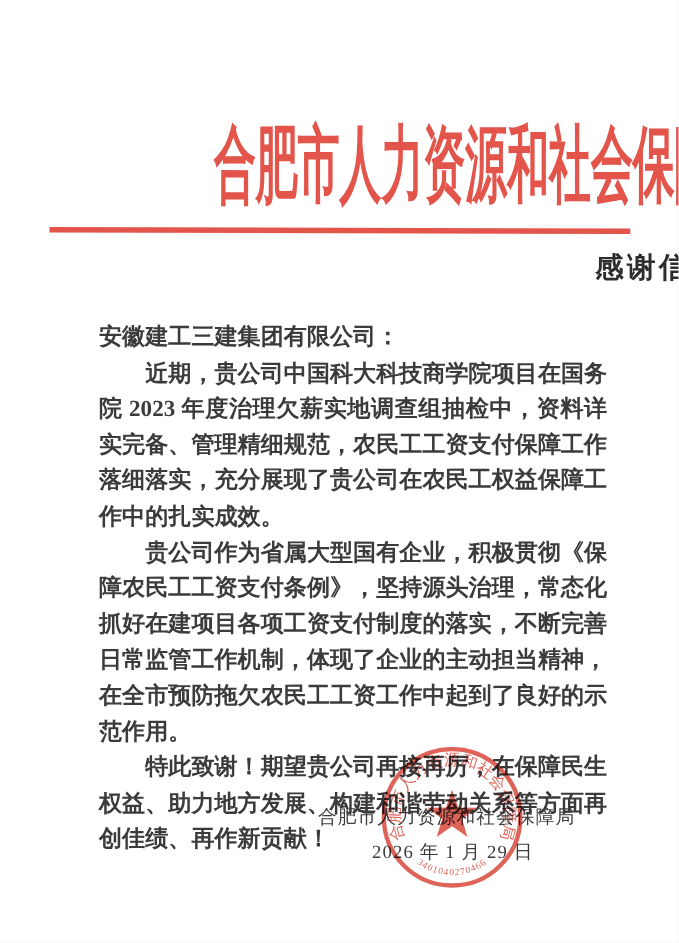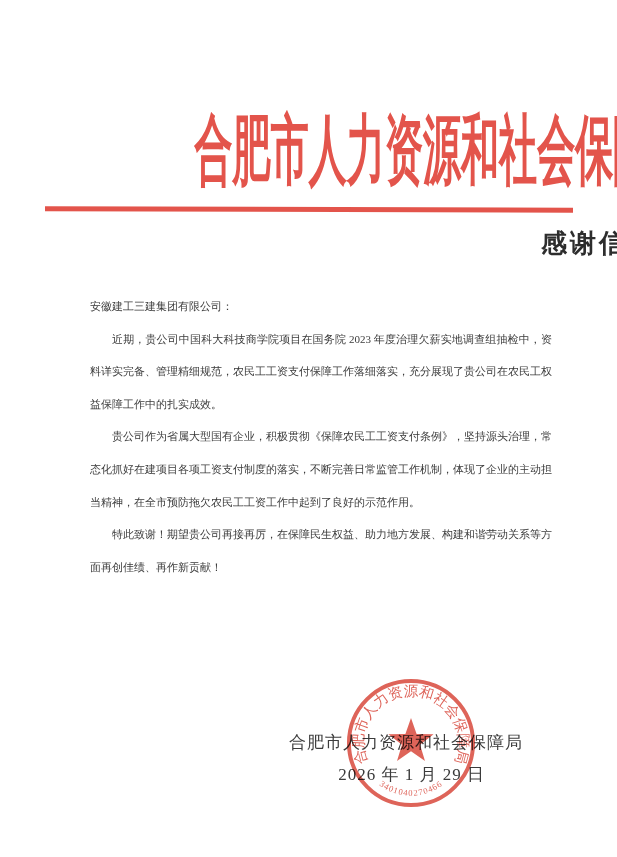--- a/index.html
+++ b/index.html
@@ -51,24 +51,25 @@
     font-size: 26px;
     font-weight: 700;
     letter-spacing: 3px;
     color: #2d2d2d;
     padding-left: 11px;
   }
   .letter-body {
     position: absolute;
     top: 290px; left: 90px;
     width: 462px;
-    font-size: 11px;
+    font-size: 21px;
     line-height: 32.6px;
     color: var(--ink);
     text-align: justify;
+    font-weight: bold;
   }
   .letter-body p { margin: 0; }
   .para { text-indent: 2em; }
   .signature {
     position: absolute;
     top: 731px; right: 94px;
     font-size: 17px;
     letter-spacing: 1px;
     color: var(--ink);
   }

